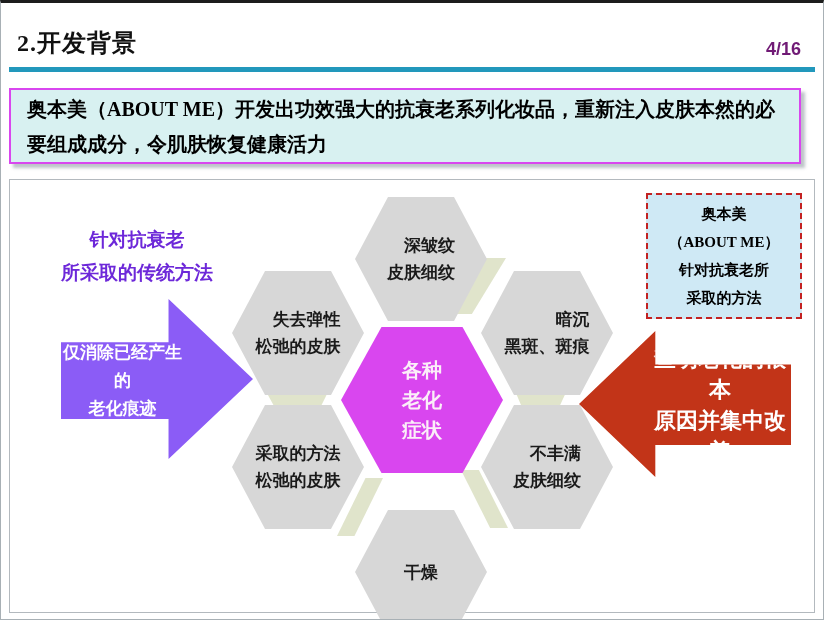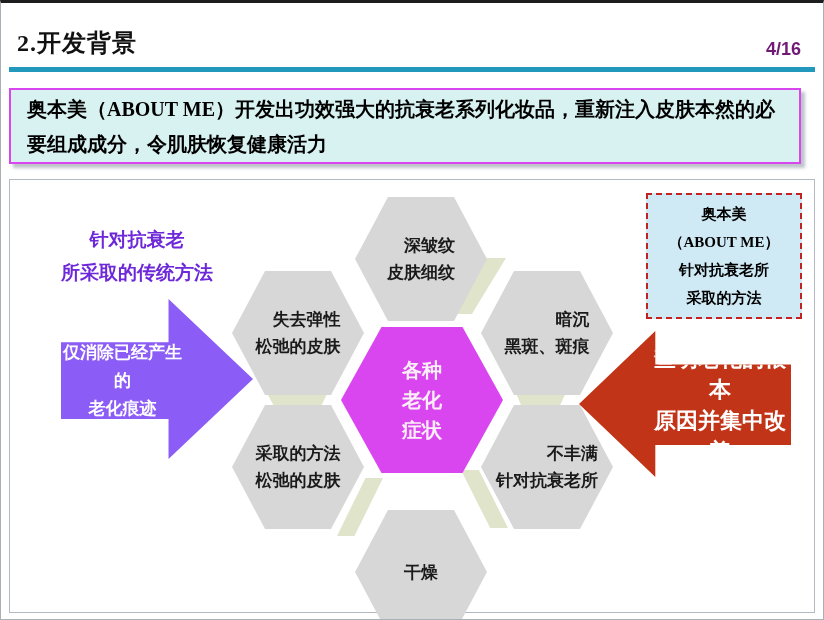--- a/index.html
+++ b/index.html
@@ -135,21 +135,21 @@
 
   <div class="hex hex-outer hex-top ml">深皱纹
 皮肤细纹</div>
   <div class="hex hex-outer hex-ul ml">失去弹性
 松弛的皮肤</div>
   <div class="hex hex-outer hex-ur ml">暗沉
 黑斑、斑痕</div>
   <div class="hex hex-outer hex-ll ml">采取的方法
 松弛的皮肤</div>
   <div class="hex hex-outer hex-lr ml">不丰满
-针对抗衰老所</div>
+皮肤细纹</div>
   <div class="hex hex-outer hex-bottom ml">干燥</div>
 
   <div class="hex hex-center ml">各种
 老化
 症状</div>
 
   <div class="arrow-left">
     <div class="atext ml">仅消除已经产生的
 老化痕迹</div>
   </div>

